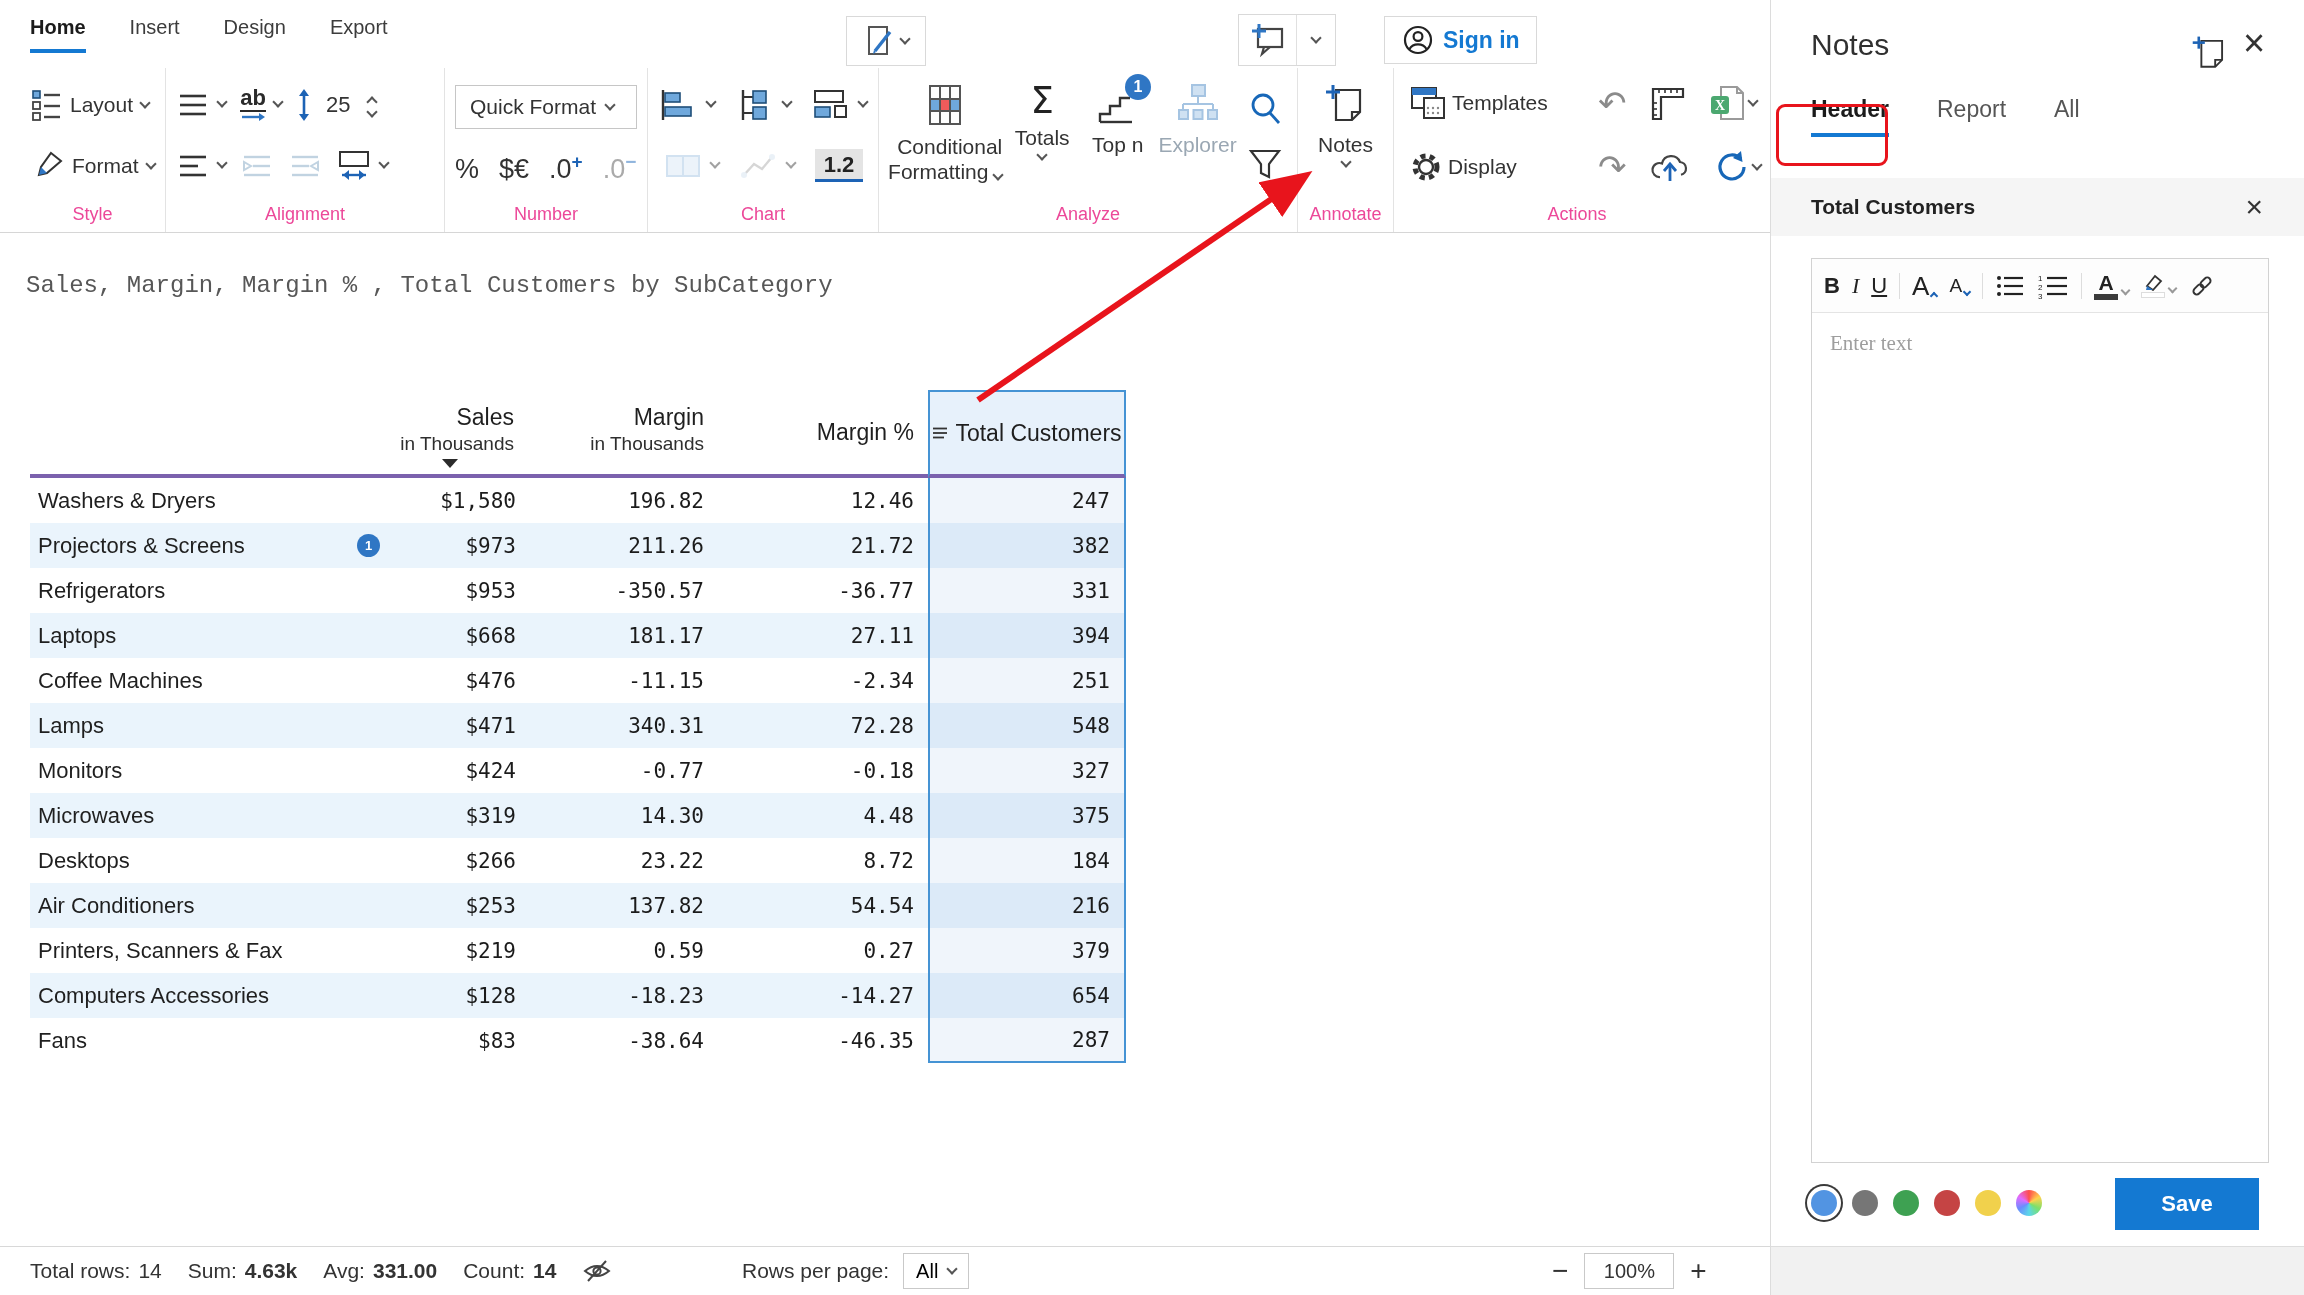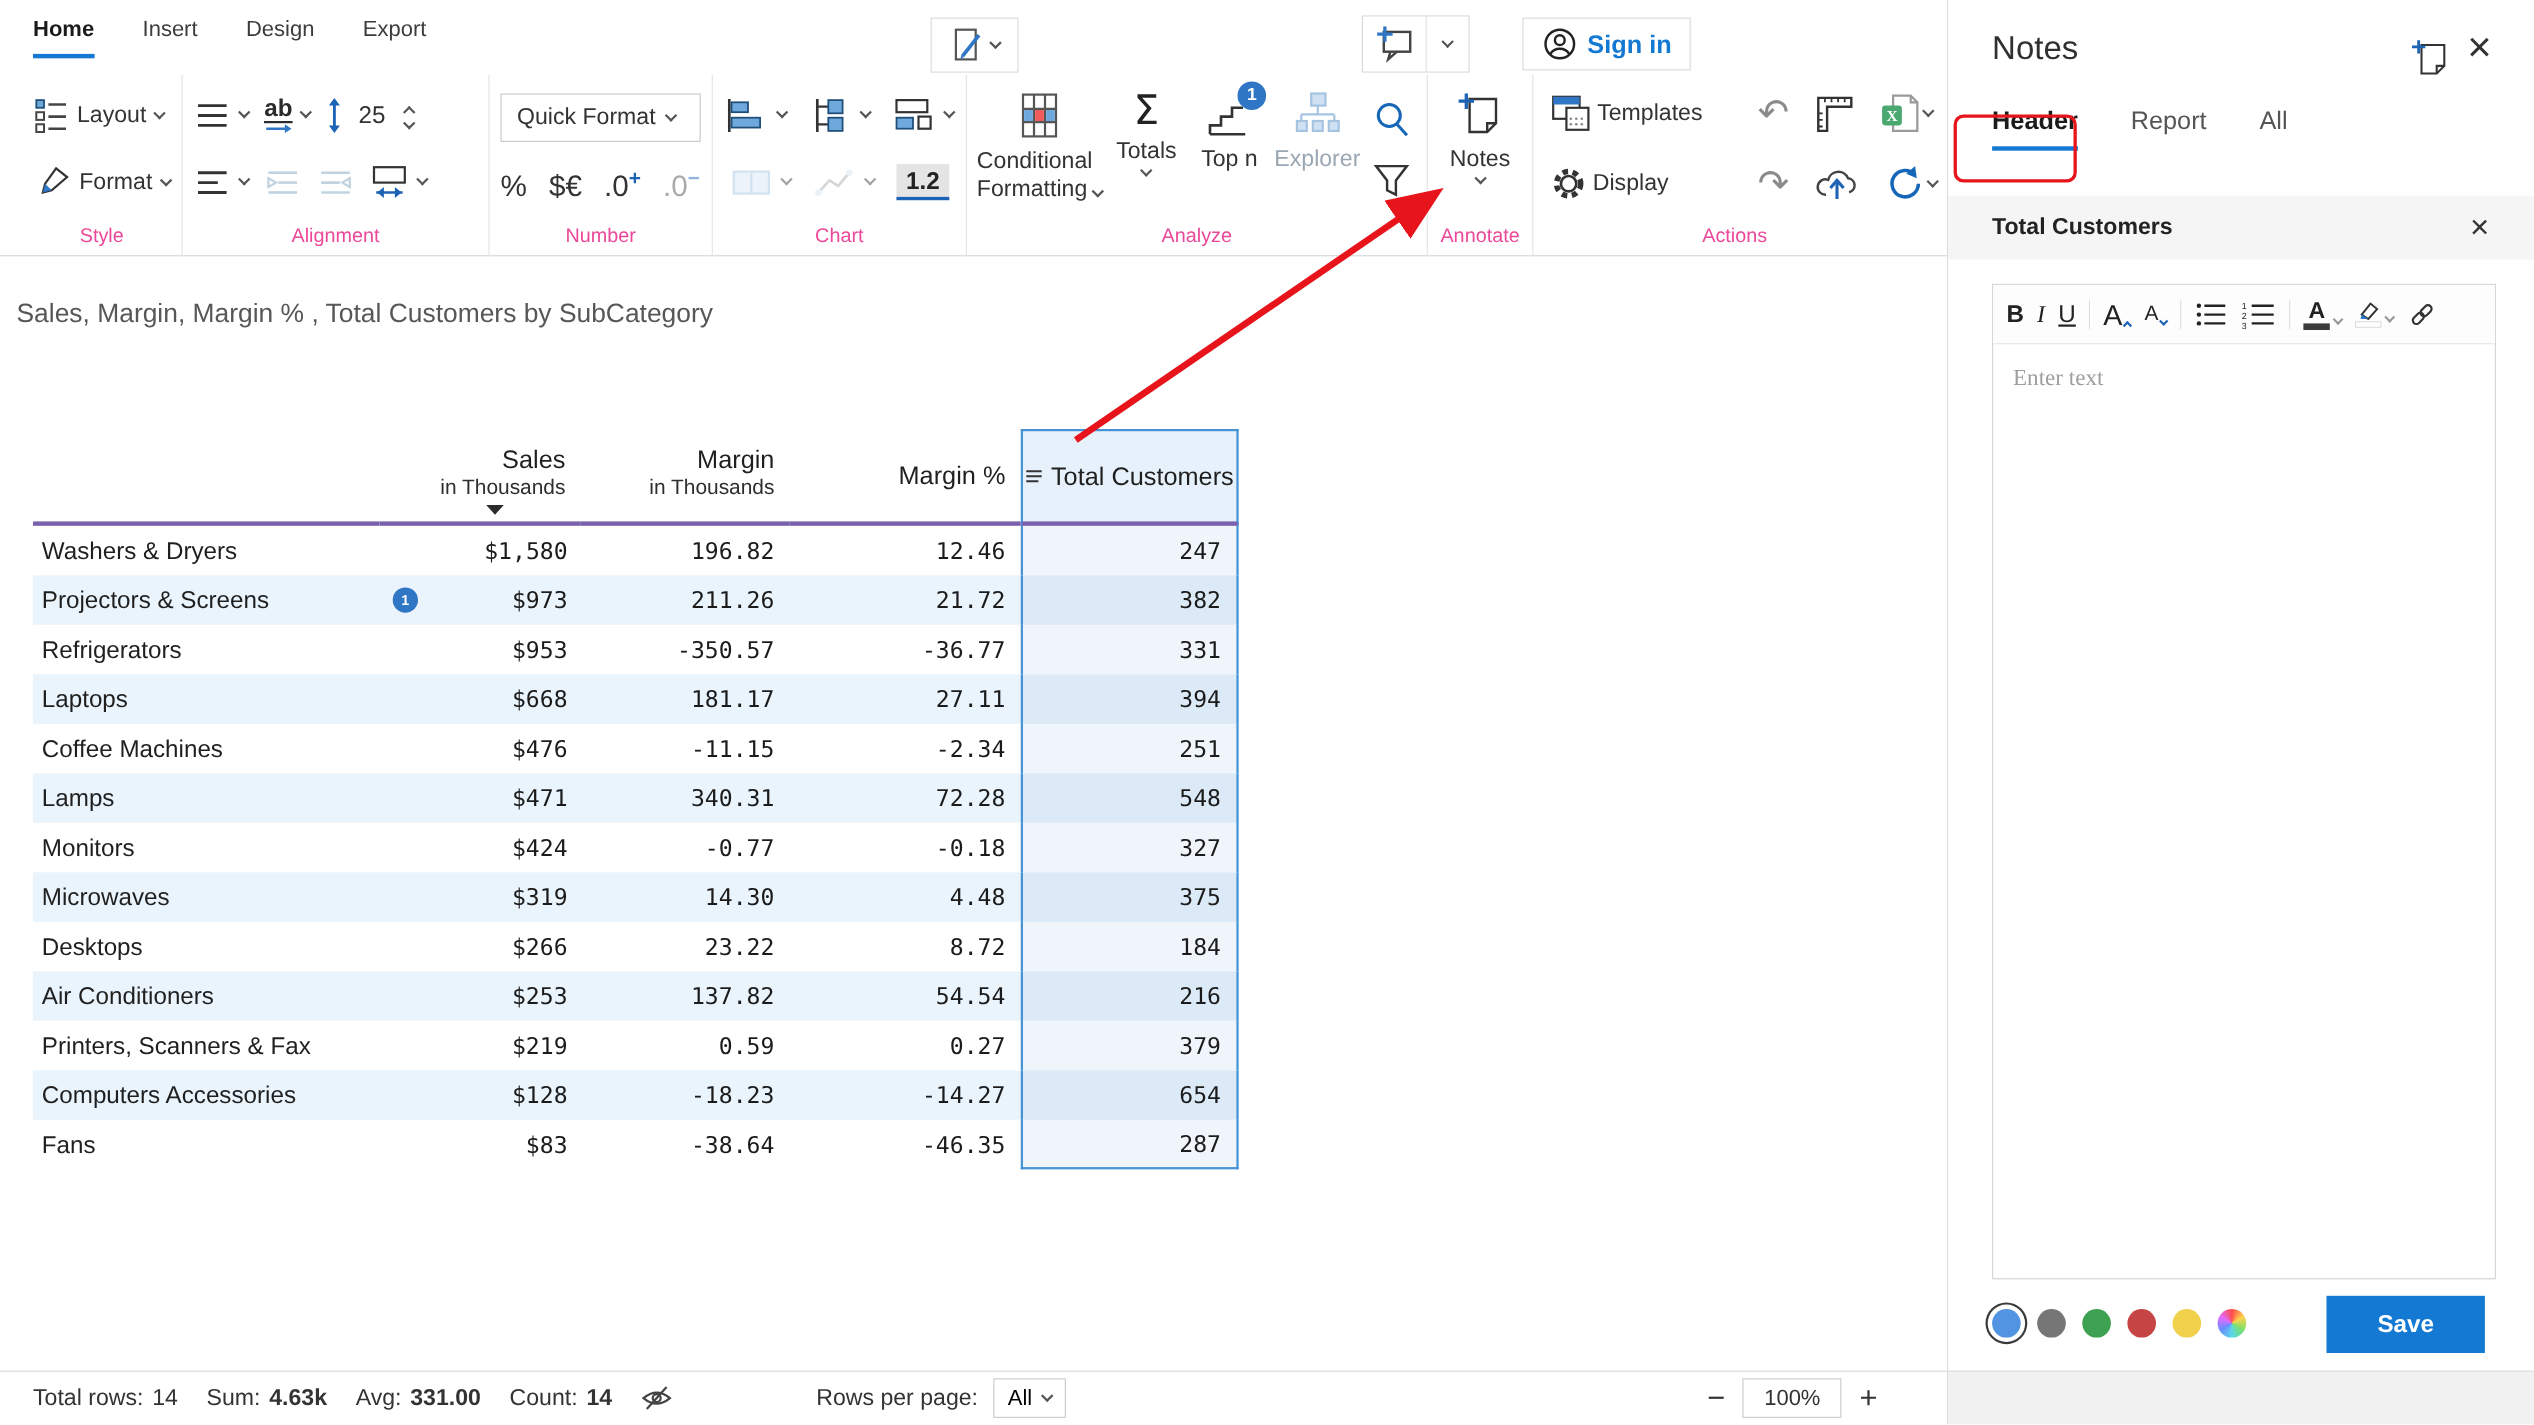--- a/index.html
+++ b/index.html
@@ -42,36 +42,36 @@
   .sup { font-size:19px; font-weight:700; color:#1d63b5; vertical-align:super; }
   .dim { color:#aaa; }
   .sup.dim2 { color:#8fb4dd; }
   .spin { display:flex; flex-direction:column; gap:7px; margin-left:4px; }
   .font-size-val { font-size:22px; color:#333; }
   .dec-toggle { background:#e4e4e4; padding:3px 9px 1px; font-size:22px; color:#222; border-bottom:3px solid #1d63b5; font-weight:600; }
   .ab-wrap { display:flex; flex-direction:column; align-items:center; line-height:1; }
   .ab-txt { font-size:22px; font-weight:600; color:#2b2b2b; border-bottom:2px solid #2b2b2b; padding-bottom:1px; }
 
   .big-btn { display:flex; flex-direction:column; align-items:center; justify-content:flex-start; gap:6px; height:126px; padding-top:10px; cursor:pointer; background:none; border:none; font-family:inherit; }
-  .big-btn .bb-label { font-size:21px; color:#333; line-height:1.2; text-align:left; }
+  .big-btn .bb-label { font-size:21px; color:#333; line-height:1.2; text-align:right; }
   .bb-label.gray { color:#9aa7b3; }
   .badge { position:absolute; display:flex; align-items:center; justify-content:center; background:#2f76c4; color:#fff; border-radius:50%; font-weight:700; }
 
   .analyze-wrap { display:flex; height:126px; align-items:stretch; padding:0 6px; }
   .side-col { display:flex; flex-direction:column; justify-content:space-around; align-items:center; width:58px; padding:8px 0; }
 
   .actions-grid { height:126px; display:grid; grid-template-rows:1fr 1fr; padding:0 14px; row-gap:2px; }
   .actions-row { display:flex; align-items:center; gap:22px; }
   .action-lbl-btn { display:flex; align-items:center; gap:10px; font-size:21px; color:#333; width:168px; cursor:pointer; }
   .icon-btn { background:none; border:none; cursor:pointer; display:flex; align-items:center; gap:4px; }
   .uni-ic { font-family:"DejaVu Sans", sans-serif; }
   .undo-g { font-size:34px; color:#8b8b8b; line-height:1; }
 
   
-  .table-title { position:absolute; left:15px; top:272px; font-size:24px; font-weight:400; color:#575757; }
+  .table-title { position:absolute; left:26px; top:272px; font-size:24px; font-weight:400; color:#575757;font-family:Liberation Mono, monospace; }
   .pivot { position:absolute; left:30px; top:390px; width:1096px; }
   .t-header, .t-row { display:grid; grid-template-columns:315px 183px 190px 210px 198px; }
   .h-cell { border-bottom:4px solid #7b61ad; position:relative; }
   .h-num { display:flex; flex-direction:column; justify-content:flex-end; align-items:flex-end; padding:0 14px 6px 0; height:88px; }
   .h-line1 { font-size:23px; color:#1f1f1f; }
   .h-line2 { font-size:19px; color:#2e2e2e; margin-top:2px; }
   .sort-tri { width:0; height:0; border-left:8px solid transparent; border-right:8px solid transparent; border-top:9px solid #2b2b2b; margin:4px 56px 0 0; }
   .h-sel { background:#e7f1fb; border:2px solid #4593d4; border-bottom:4px solid #7b61ad; display:flex; align-items:center; justify-content:center; gap:7px; height:88px; font-size:23px; color:#1f1f1f; }
   .t-row { height:45px; position:relative; }
   .t-row:nth-child(even) { background:#eaf4fc; }

